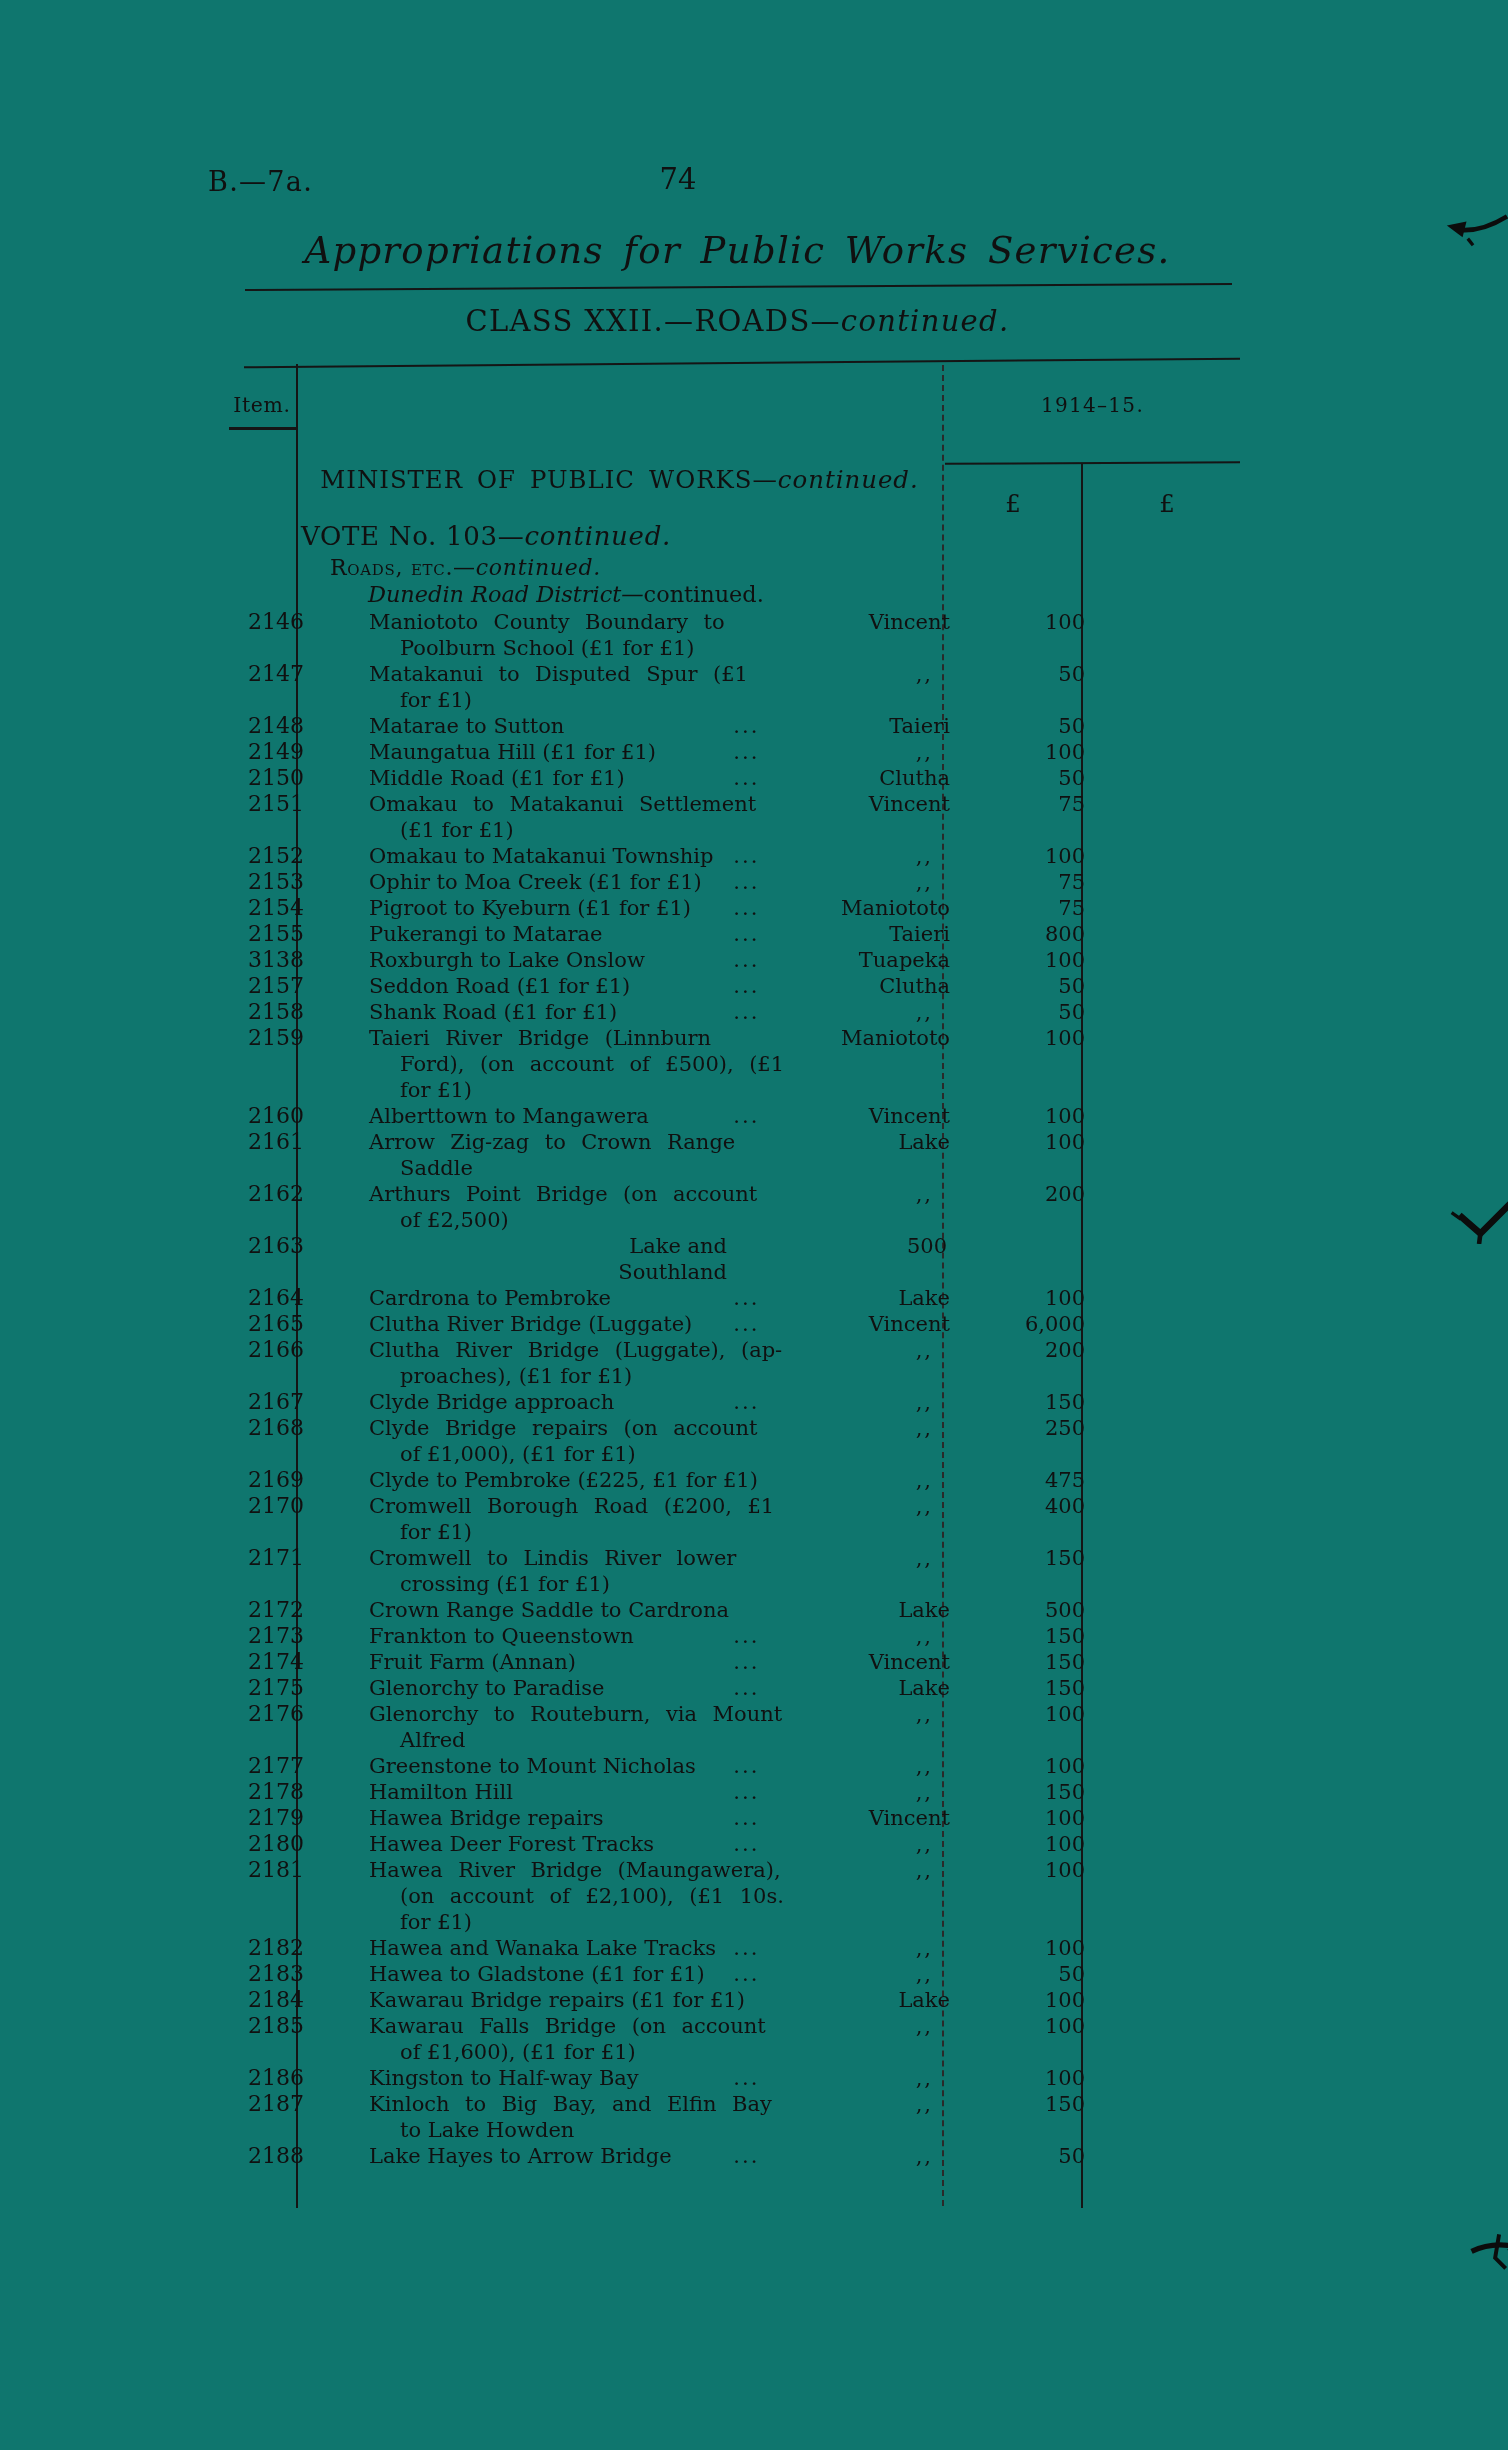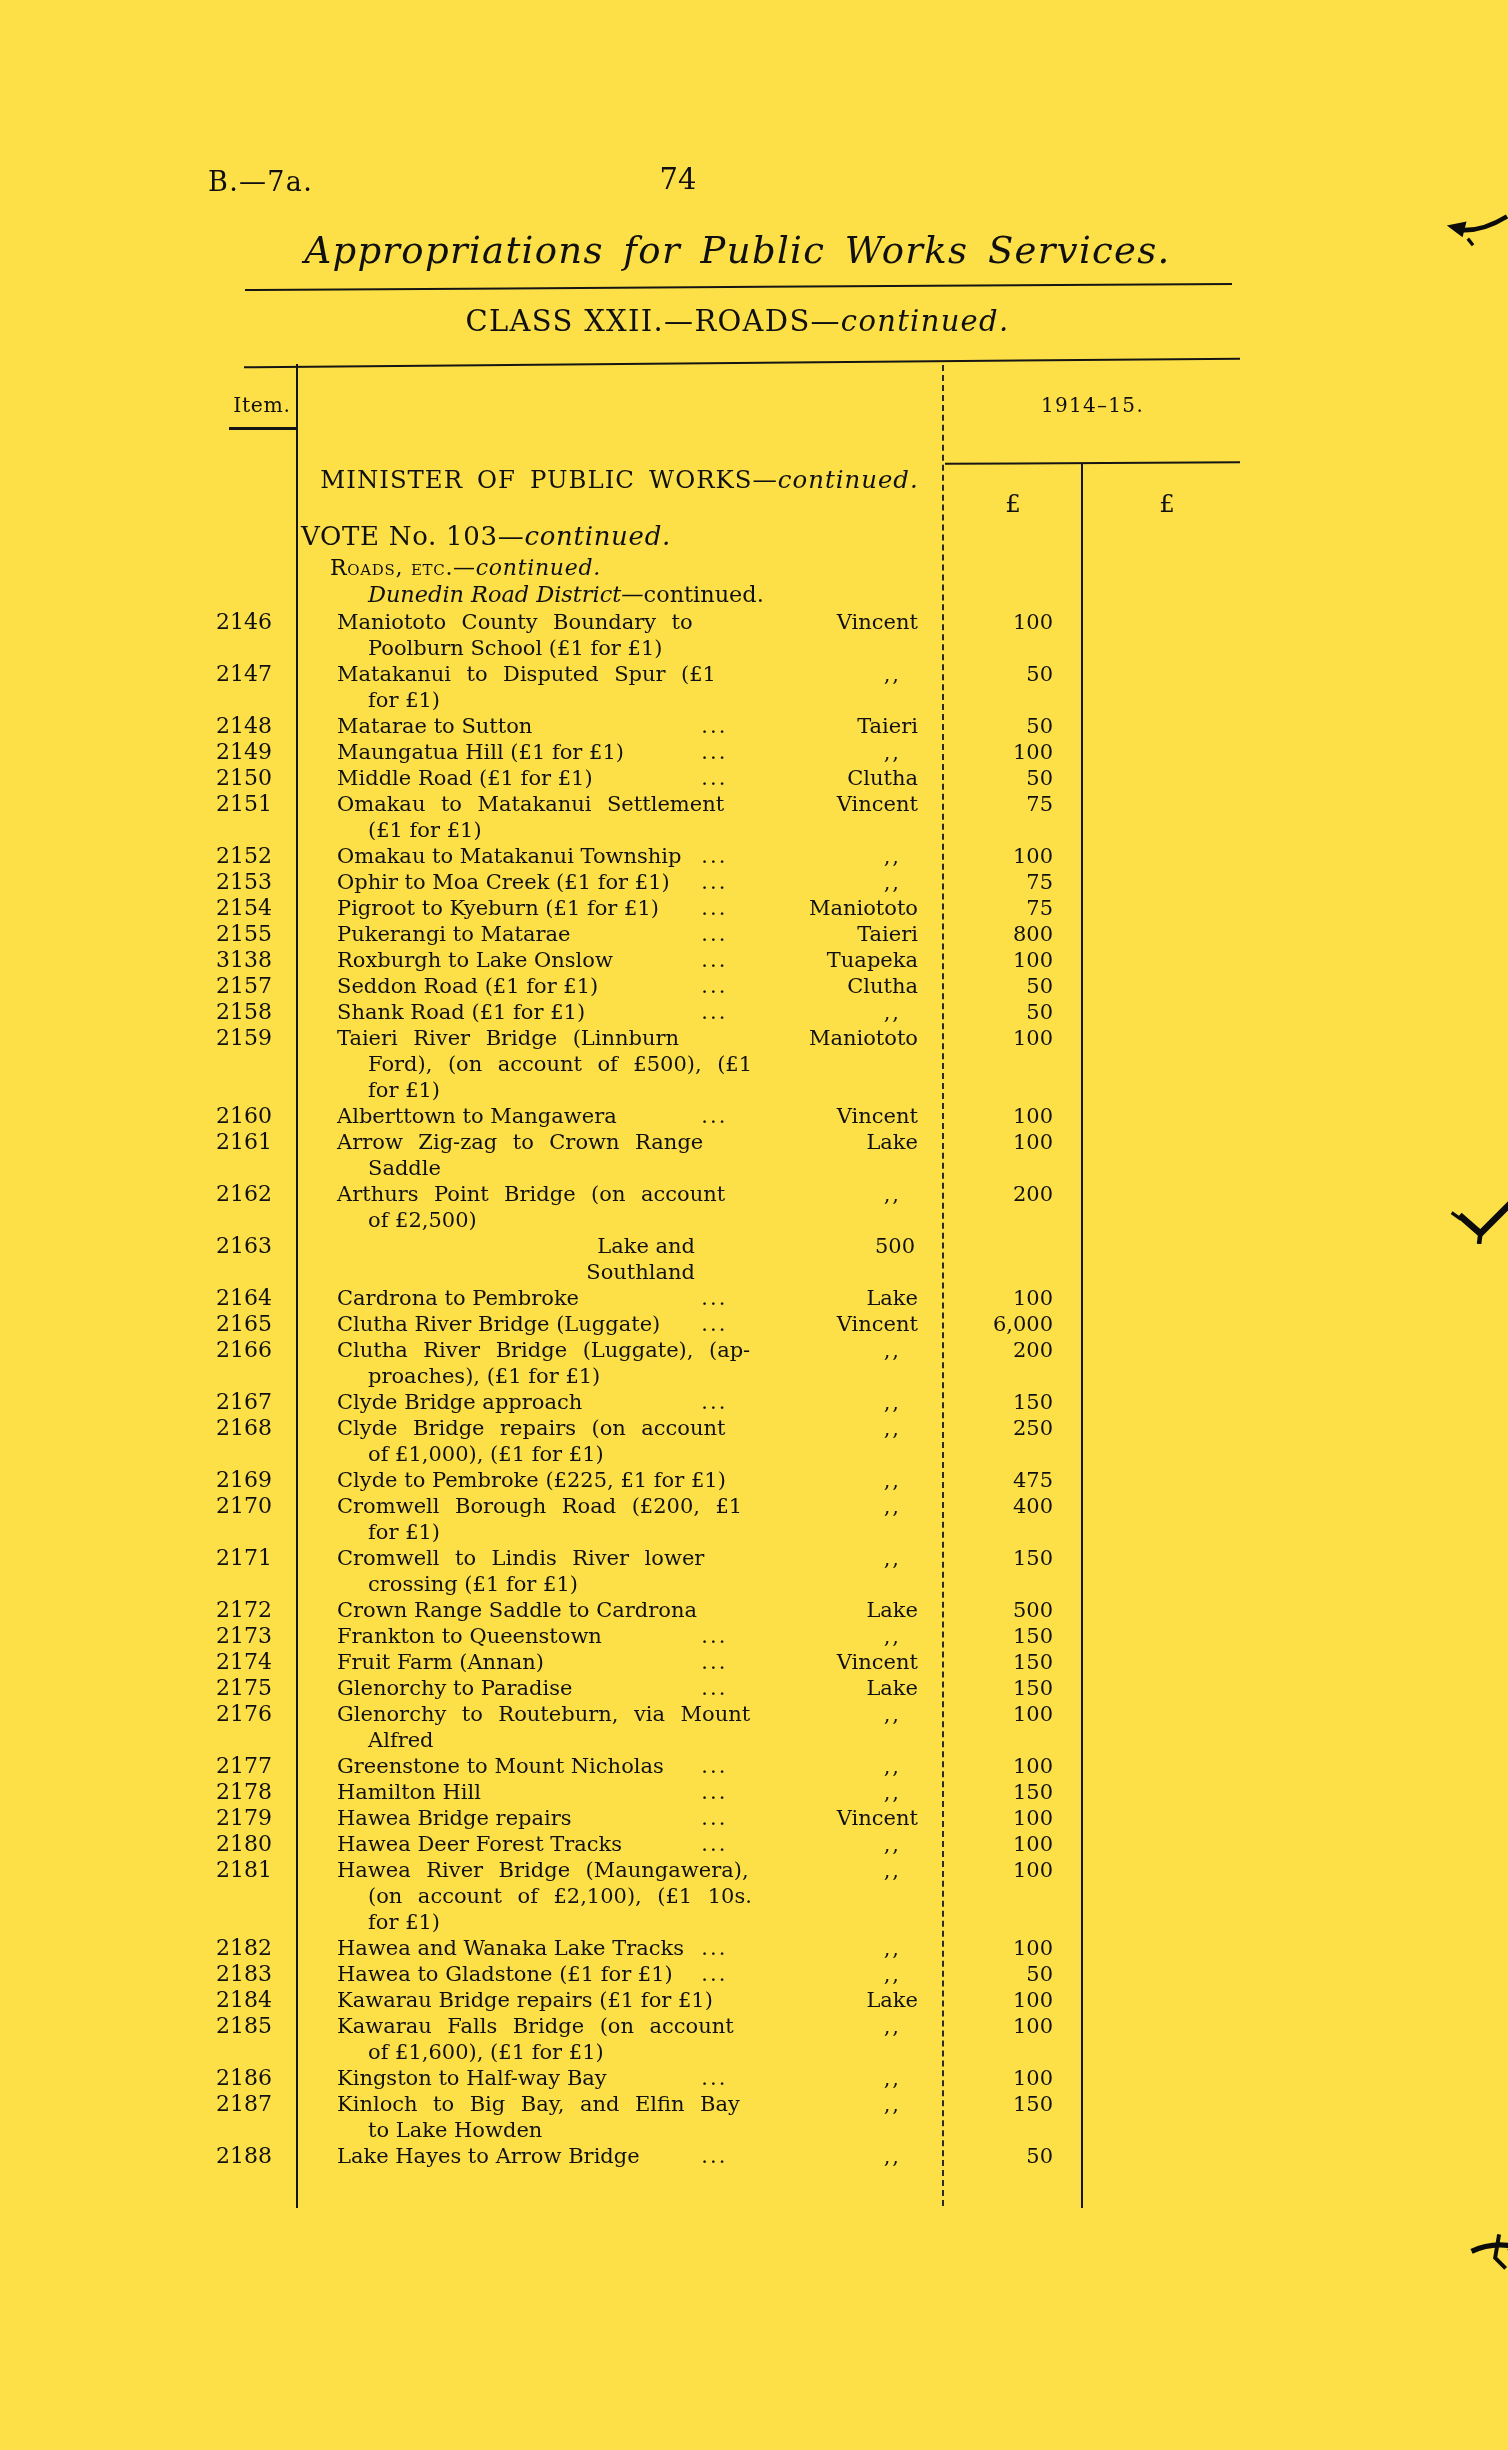--- a/index.html
+++ b/index.html
@@ -1,19 +1,19 @@
 <!DOCTYPE html>
 <html style="font-size:10.5px"><head>
 <meta charset="utf-8">
 <style>
   html,body{margin:0;padding:0;background:#e8e8e4;}
   .page{
     position:relative;
     width:1509px;height:2450px;
-    background:#fde047;
+    background:#0f766e;
     color:#101010;
     font-family:"DejaVu Serif","Liberation Serif",serif;
     overflow:hidden;
   }
   .abs{position:absolute;}
   .nw{white-space:nowrap;}
 
   
   .hdr-code{left:208px;top:166px;font-size:27px;letter-spacing:1.3px;}
   .page-num{left:642px;top:162px;width:72px;text-align:center;font-size:29px;}
@@ -44,21 +44,21 @@
   .pound-2{left:1082px;top:489px;width:170px;}
 
   
   .sec-minister{left:296px;top:465px;width:647px;text-align:center;
                 font-size:24.4px;letter-spacing:1px;word-spacing:5.3px;}
   .sec-vote{left:301px;top:521px;font-size:26px;letter-spacing:0.7px;}
   .sec-roads{left:330px;top:555px;font-size:22px;font-variant:small-caps;letter-spacing:0.7px;}
   .sec-district{left:332px;top:581px;font-size:22.4px;font-style:italic;margin-left:36px;}
 
   
-  .rows{left:208px;top:609px;width:1027px;font-size:21px;line-height:26px;}
+  .rows{left:240px;top:609px;width:1027px;font-size:21px;line-height:26px;}
   .trow{display:grid;grid-template-columns:72px 425px 223px 138px 169px;}
   .c-item{text-align:right;padding-right:8px;font-size:22px;}
   .c-desc{padding-left:57px;}
   .dline{white-space:nowrap;display:flex;}
   .dline.cont{padding-left:31px;}
   .dline.j{word-spacing:0.42em;}
   .dots{margin-left:auto;margin-right:-22.4px;letter-spacing:2px;}
   .c-county{text-align:right;padding-right:10px;}
   .c-county div{white-space:nowrap;}
   .c-county .ditto{padding-right:17px;letter-spacing:2px;}

